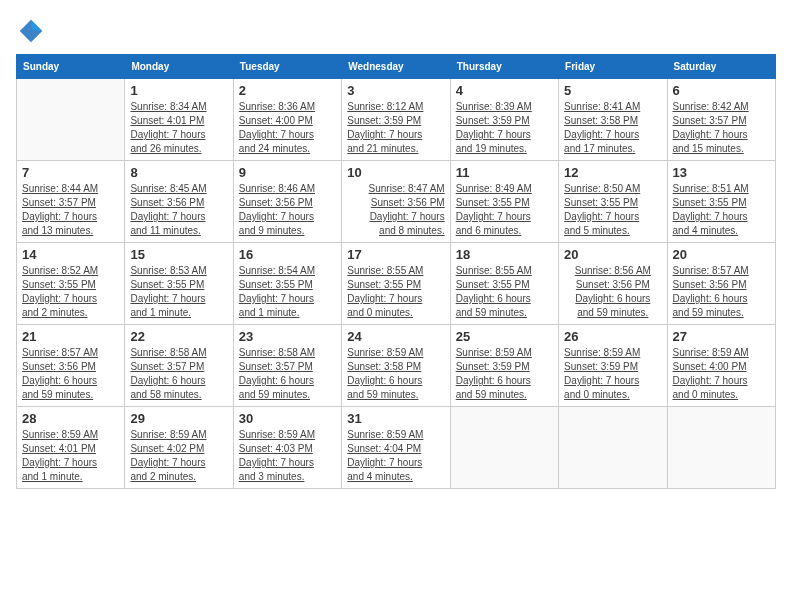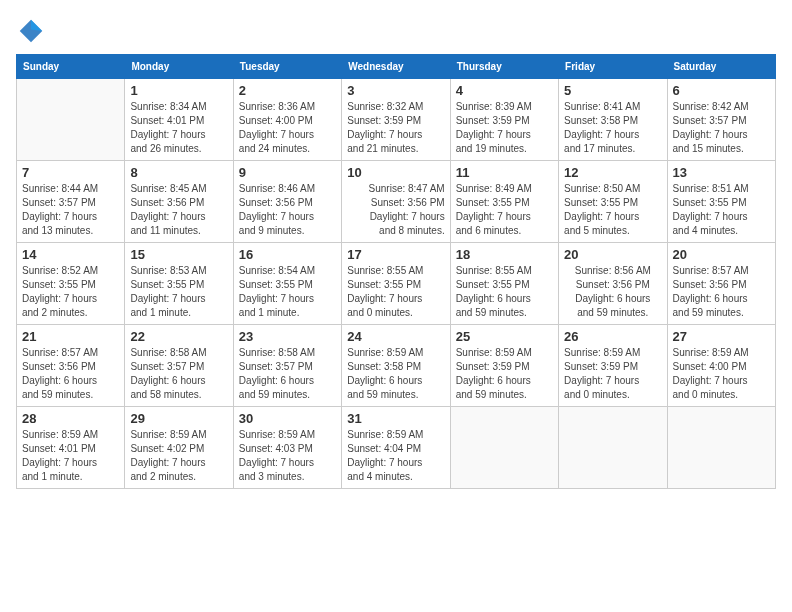--- a/index.html
+++ b/index.html
@@ -70,20 +70,21 @@
       font-size: 13px;
       font-weight: bold;
       color: #333;
       display: block;
       margin-bottom: 2px;
     }
     .day-info {
       font-size: 10px;
       color: #444;
       line-height: 1.4;
+      text-decoration: underline;
     }
     .empty-cell {
       background: #f9f9f9;
     }
     tr:nth-child(even) td { background: #fff; }
   </style>
 </head>
 <body>
 
 <div class="header-area">
@@ -127,21 +128,21 @@
         </td>
         <td>
           <span class="day-number">2</span>
           <div class="day-info" style="white-space: pre-line;">Sunrise: 8:36 AM
 Sunset: 4:00 PM
 Daylight: 7 hours
 and 24 minutes.</div>
         </td>
         <td>
           <span class="day-number">3</span>
-          <div class="day-info" style="white-space: pre-line;">Sunrise: 8:32 AM
+          <div class="day-info" style="white-space: pre-line;">Sunrise: 8:12 AM
 Sunset: 3:59 PM
 Daylight: 7 hours
 and 21 minutes.</div>
         </td>
         <td>
           <span class="day-number">4</span>
           <div class="day-info" style="white-space: pre-line;">Sunrise: 8:39 AM
 Sunset: 3:59 PM
 Daylight: 7 hours
 and 19 minutes.</div>

